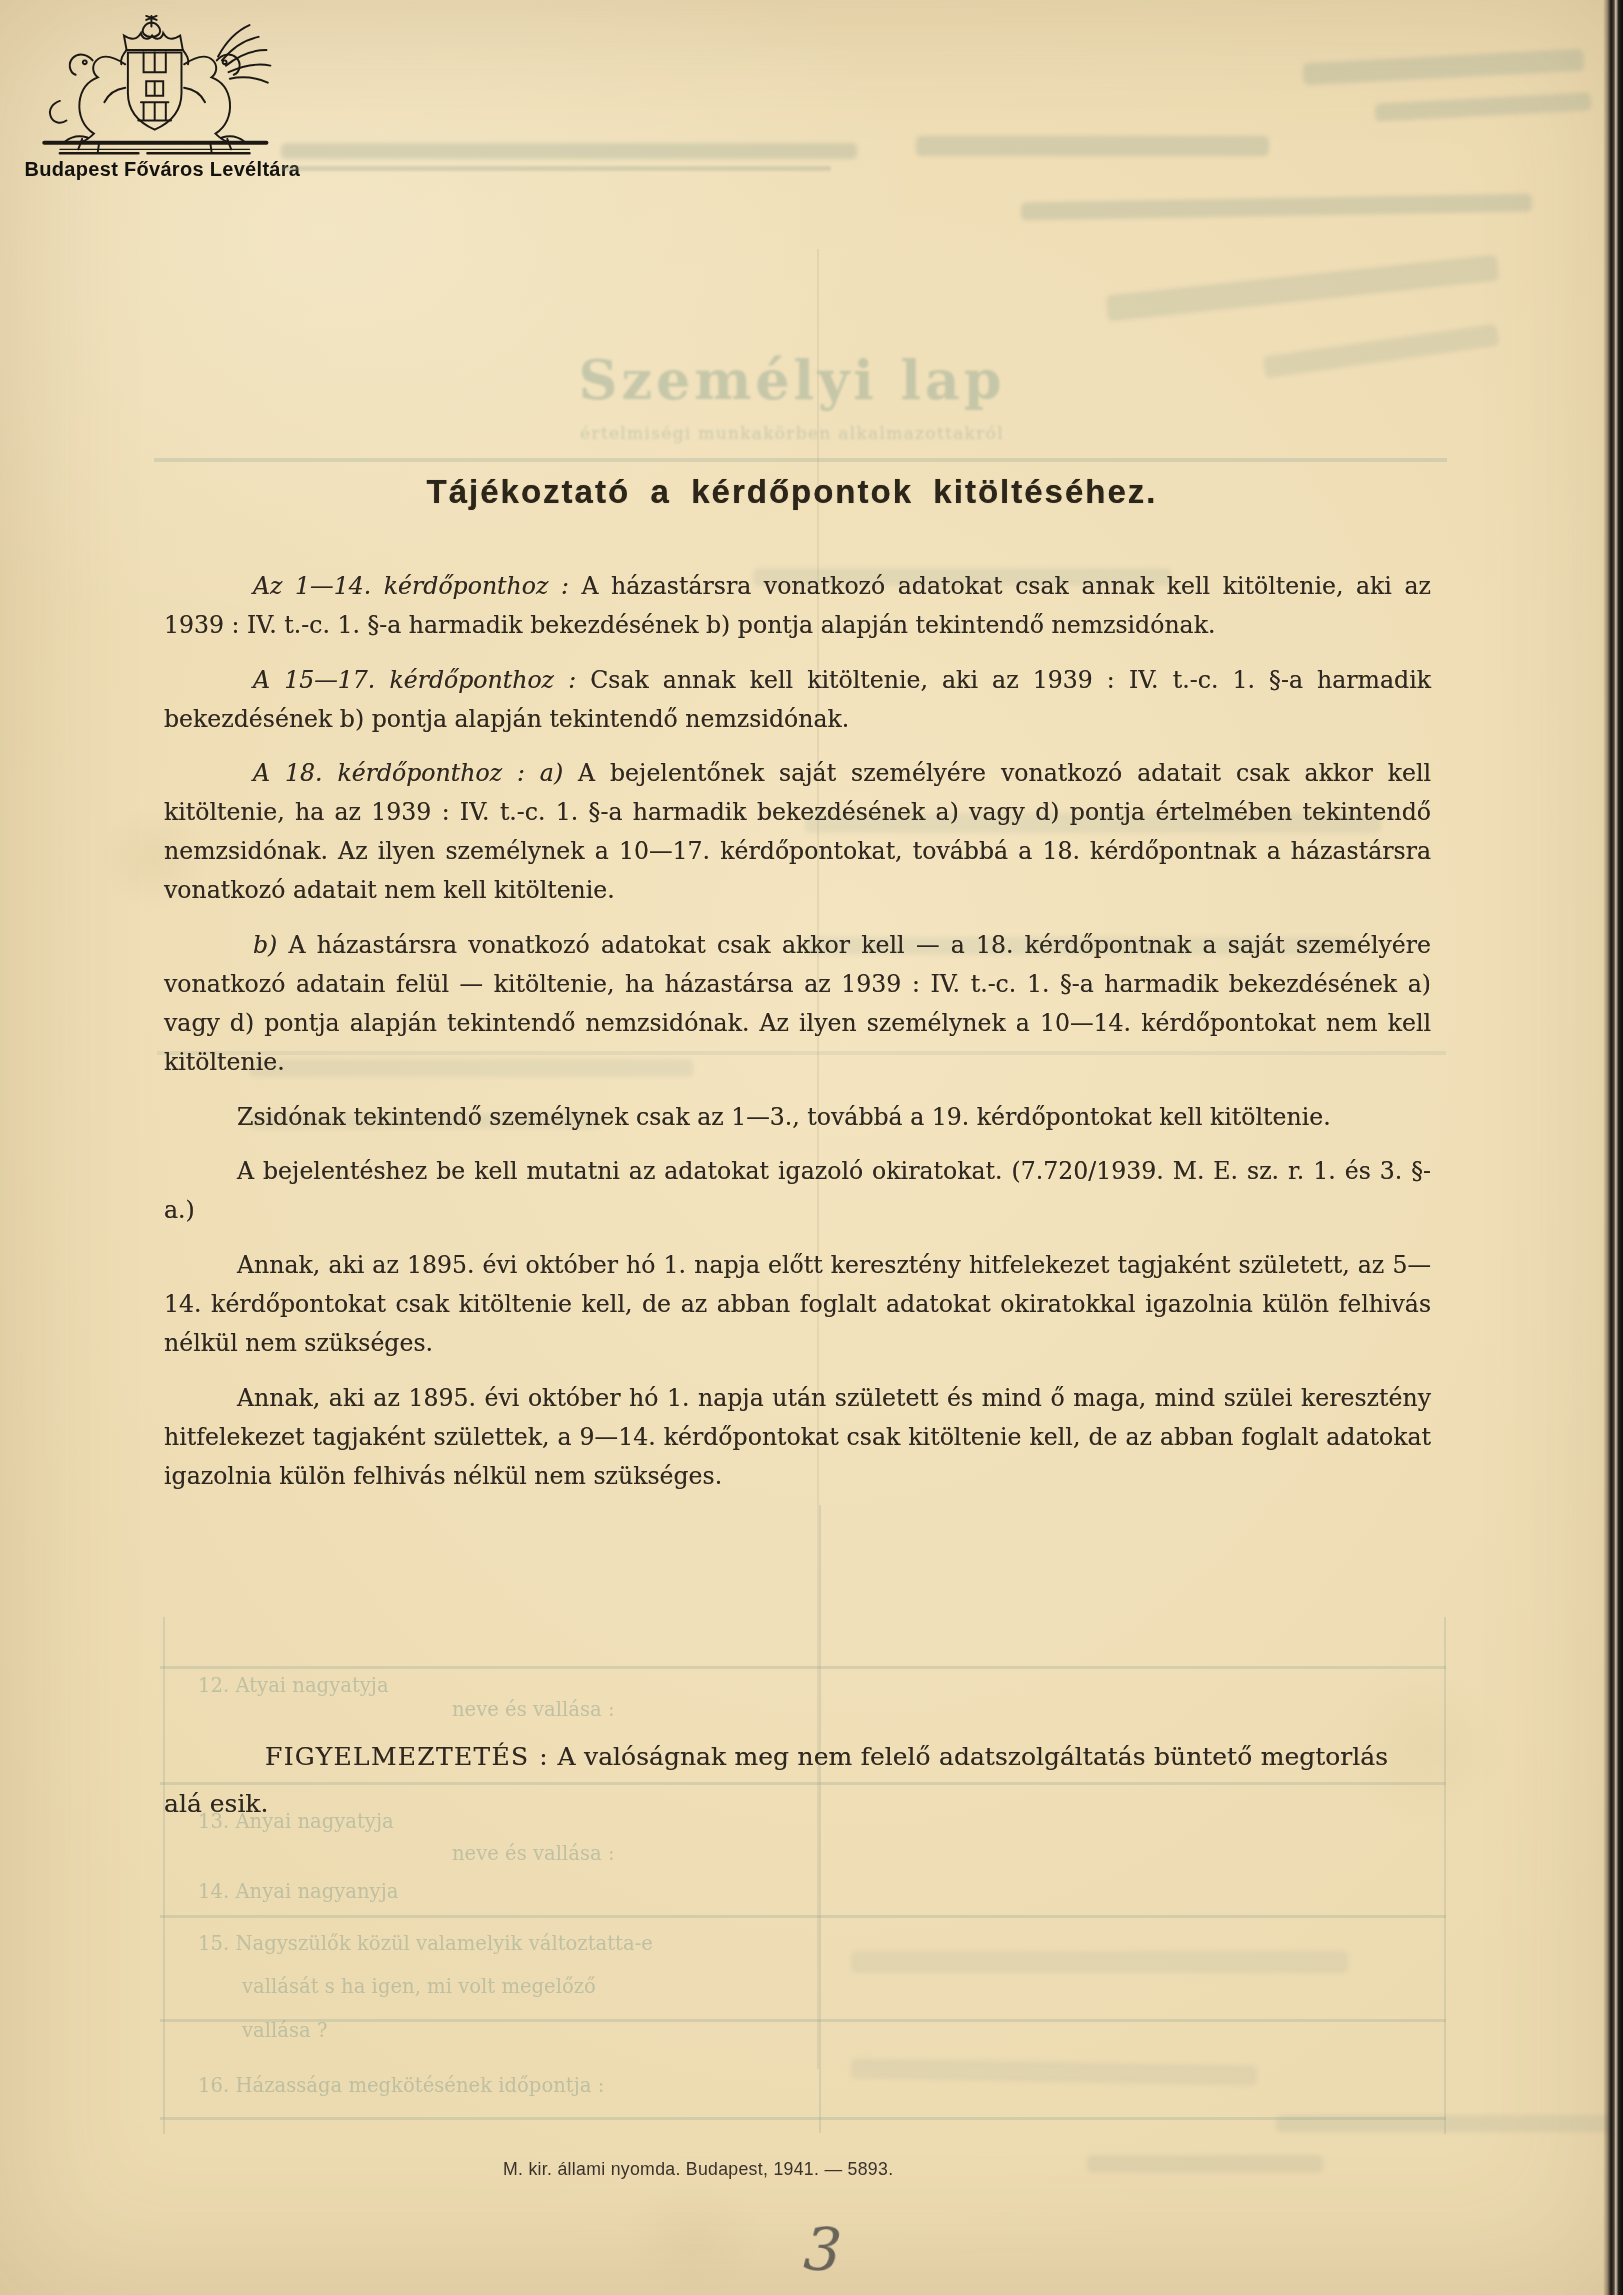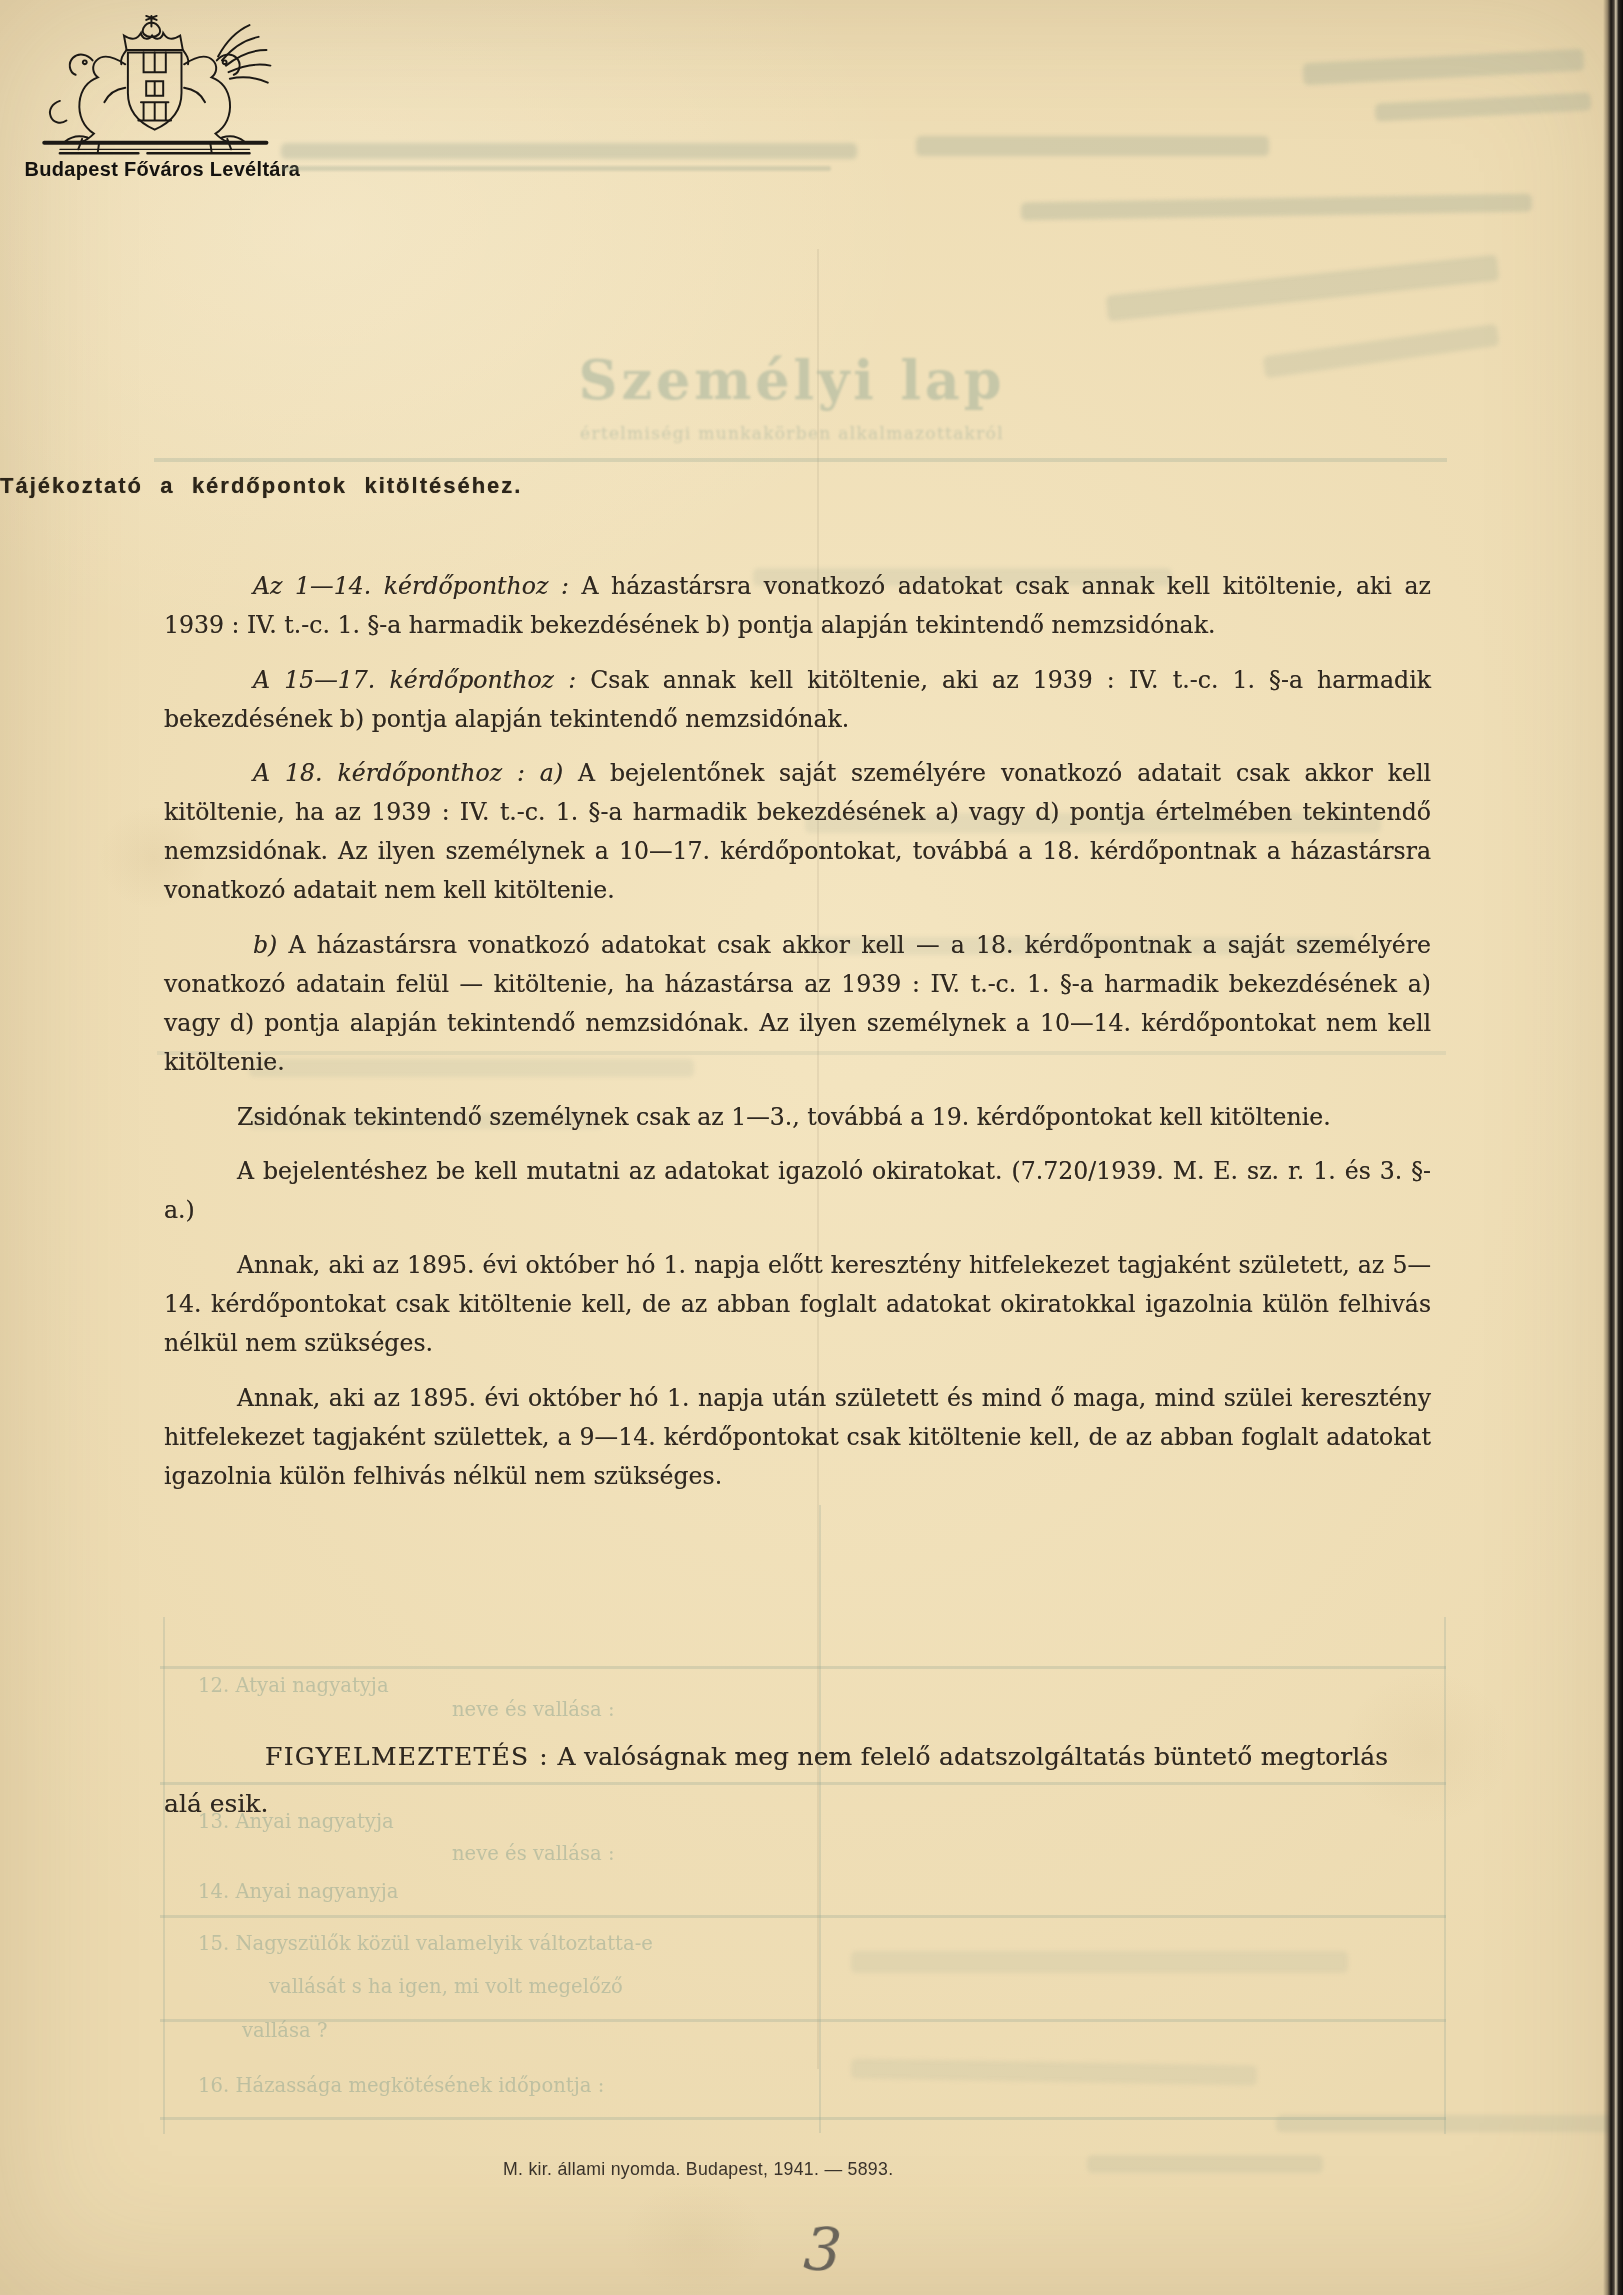--- a/index.html
+++ b/index.html
@@ -33,23 +33,23 @@
   .ghost-title{font-weight:bold;font-size:54px;letter-spacing:3.9px;color:rgba(155,173,152,0.50);filter:blur(1px);}
   .ghost-subtitle{font-size:17px;letter-spacing:1.3px;color:rgba(155,173,152,0.45);filter:blur(0.9px);}
   .ghost-row{font-size:19.6px;}
   .ghost-line{position:absolute;background:rgba(152,170,150,0.30);filter:blur(0.7px);}
   .ghost-vline{position:absolute;width:2px;background:rgba(152,170,150,0.28);filter:blur(0.5px);}
   .smudge{position:absolute;background:rgba(150,162,143,0.30);filter:blur(2px);border-radius:5.2px;}
   .crease{position:absolute;width:2px;background:rgba(110,100,78,0.10);filter:blur(0.7px);}
   .stain{position:absolute;border-radius:50%;}
   
   .doc-title{
-    left:0;right:39px;top:473px;text-align:left;
+    left:0;right:39px;top:473px;text-align:center;
     font-family:"Liberation Sans",sans-serif;font-weight:bold;
-    font-size:22px;letter-spacing:2px;word-spacing:9.2px;
+    font-size:33px;letter-spacing:2px;word-spacing:9.2px;
     color:#2c2519;text-shadow:0 0 0.7px rgba(44,37,25,0.7);
   }
   .body-text{
     left:164px;top:567px;width:1267px;
     font-size:23.6px;line-height:39px;color:#2f2820;
     text-align:justify;
     text-shadow:0 0 0.4px rgba(47,40,32,0.55);
   }
   .body-text p{margin:0 0 15.7px 0;text-indent:73px;}
   .lead{font-style:italic;margin-left:16px;}
@@ -152,21 +152,21 @@
   <div class="ghost-line" style="left:160px;top:1915px;width:1286px;height:3.3px;"></div>
   <div class="ghost-line" style="left:160px;top:2019px;width:1286px;height:3.3px;"></div>
   <div class="ghost-line" style="left:160px;top:2117px;width:1286px;height:3.3px;"></div>
 
   <div class="ghost-text ghost-row" style="left:198px;top:1674px;">12. Atyai nagyatyja</div>
   <div class="ghost-text ghost-row" style="left:452px;top:1698px;">neve és vallása :</div>
   <div class="ghost-text ghost-row" style="left:198px;top:1810px;">13. Anyai nagyatyja</div>
   <div class="ghost-text ghost-row" style="left:452px;top:1842px;">neve és vallása :</div>
   <div class="ghost-text ghost-row" style="left:198px;top:1880px;">14. Anyai nagyanyja</div>
   <div class="ghost-text ghost-row" style="left:198px;top:1932px;">15. Nagyszülők közül valamelyik változtatta-e</div>
-  <div class="ghost-text ghost-row" style="left:242px;top:1975px;margin-left:27px;">vallását s ha igen, mi volt megelőző</div>
+  <div class="ghost-text ghost-row" style="left:242px;top:1975px;">vallását s ha igen, mi volt megelőző</div>
   <div class="ghost-text ghost-row" style="left:242px;top:2019px;text-align:right;">vallása ?</div>
   <div class="ghost-text ghost-row" style="left:198px;top:2074px;">16. Házassága megkötésének időpontja :</div>
 
   <div class="abs doc-title">Tájékoztató a kérdőpontok kitöltéséhez.</div>
 
   <div class="abs body-text">
     <p><span class="lead">Az 1—14. kérdőponthoz :</span><span> A házastársra vonatkozó adatokat csak annak kell kitöltenie, aki az 1939 : IV. t.-c. 1. §-a harmadik bekezdésének b) pontja alapján tekintendő nemzsidónak.</span></p>
     <p><span class="lead">A 15—17. kérdőponthoz :</span><span> Csak annak kell kitöltenie, aki az 1939 : IV. t.-c. 1. §-a harmadik bekezdésének b) pontja alapján tekintendő nemzsidónak.</span></p>
     <p><span class="lead">A 18. kérdőponthoz : a)</span><span> A bejelentőnek saját személyére vonatkozó adatait csak akkor kell kitöltenie, ha az 1939 : IV. t.-c. 1. §-a harmadik bekezdésének a) vagy d) pontja értelmében tekintendő nemzsidónak. Az ilyen személynek a 10—17. kérdőpontokat, továbbá a 18. kérdőpontnak a házastársra vonatkozó adatait nem kell kitöltenie.</span></p>
     <p><span class="lead">b)</span><span> A házastársra vonatkozó adatokat csak akkor kell — a 18. kérdőpontnak a saját személyére vonatkozó adatain felül — kitöltenie, ha házastársa az 1939 : IV. t.-c. 1. §-a harmadik bekezdésének a) vagy d) pontja alapján tekintendő nemzsidónak. Az ilyen személynek a 10—14. kérdőpontokat nem kell kitöltenie.</span></p>

